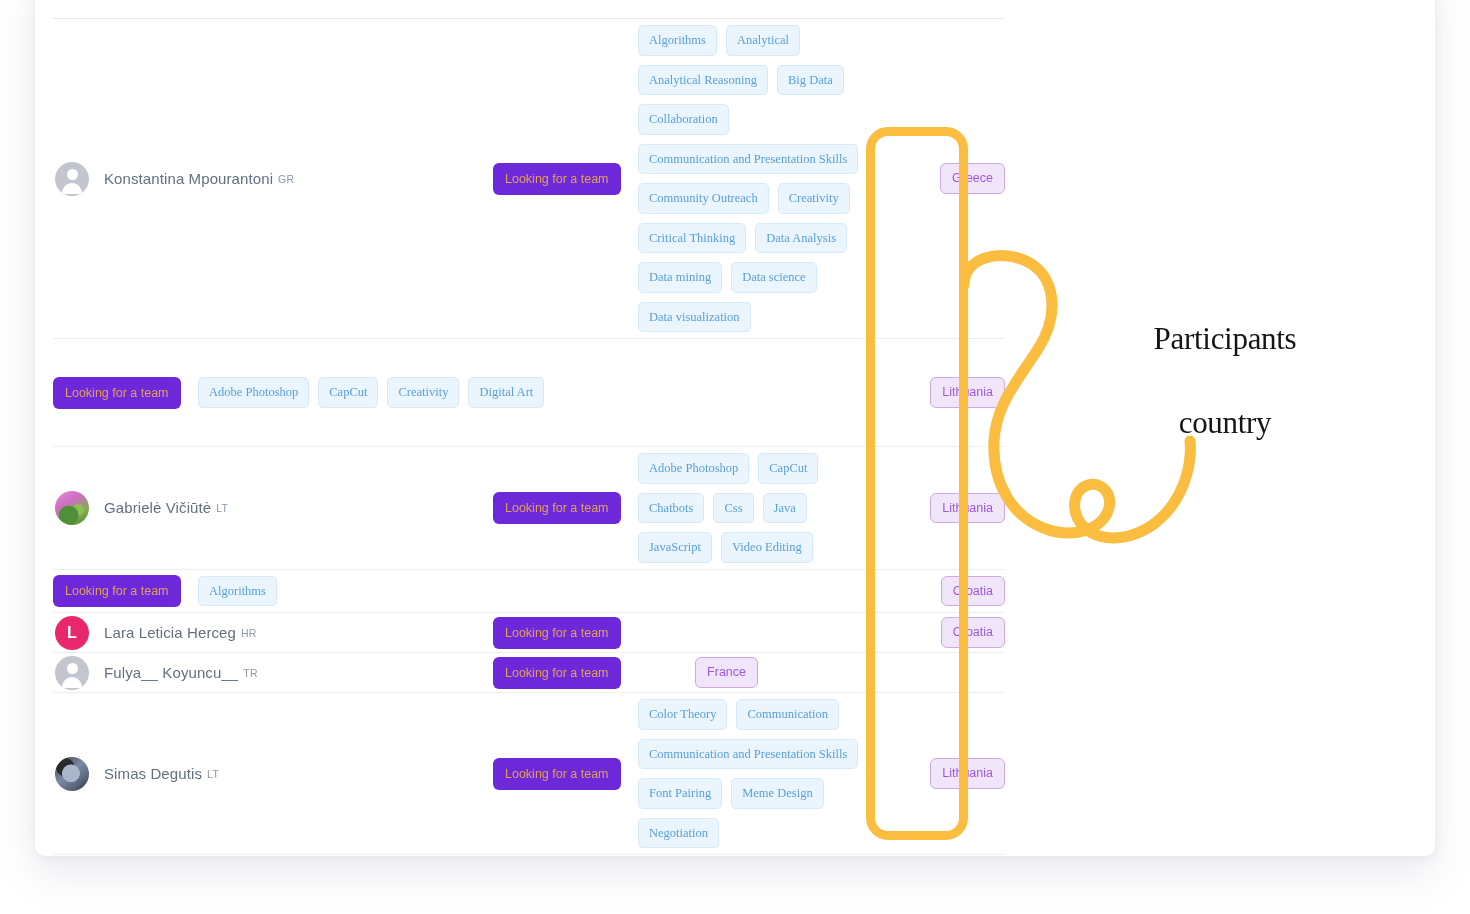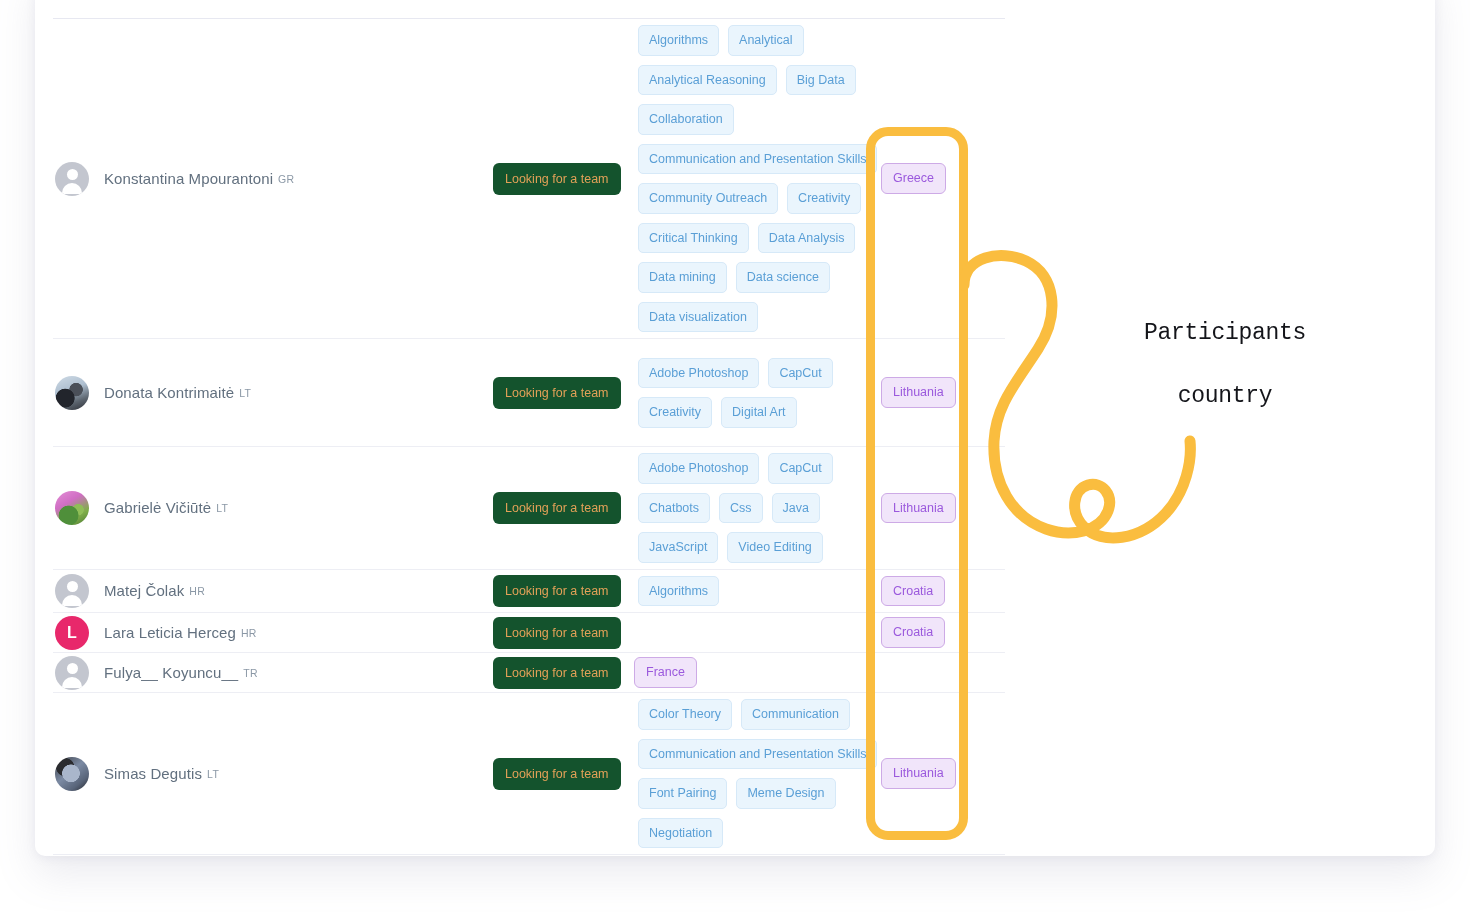--- a/index.html
+++ b/index.html
@@ -55,22 +55,22 @@
   .col-skills {
     flex: 1 1 auto;
     padding-left: 10px;
     padding-right: 8px;
     min-width: 0;
   }
   .col-country {
     width: 130px;
     flex: 0 0 130px;
     display: flex;
-    justify-content: flex-start;
-    padding-left: 6px;
+    justify-content: flex-end;
+    padding-left: 12px;
   }
 
   
   .avatar {
     width: 34px; height: 34px;
     border-radius: 50%;
     flex: 0 0 34px;
     background: #c3c6cf;
     position: relative;
     overflow: hidden;
@@ -129,21 +129,21 @@
     font-weight: 400;
     color: #8b98a6;
     margin-left: 5px;
     letter-spacing: 0.3px;
     vertical-align: 1px;
   }
 
   
   .status-pill {
     display: inline-block;
-    background: #14532d;
+    background: #6d28d9;
     color: #e3a158;
     font-size: 12.5px;
     padding: 9px 12px;
     border-radius: 6px;
     white-space: nowrap;
   }
 
   
   .skills {
     display: flex;
@@ -155,20 +155,21 @@
   .chip {
     display: inline-block;
     background: #eaf5fd;
     border: 1px solid #d6e9f8;
     color: #5a9fd6;
     font-size: 12.5px;
     line-height: 1;
     padding: 8px 10px;
     border-radius: 5px;
     white-space: nowrap;
+    font-family: Liberation Serif, serif;
   }
 
   
   .country-chip {
     display: inline-block;
     background: #f1e5fa;
     border: 1px solid #cdaae6;
     color: #9b59dd;
     font-size: 12.5px;
     line-height: 1;
@@ -192,24 +193,24 @@
     position: absolute;
     left: 960px; top: 245px;
     width: 300px; height: 320px;
     pointer-events: none;
   }
   .annotation-text {
     position: absolute;
     left: 1065px; top: 318px;
     width: 320px;
     text-align: center;
-    font-size: 23px;
+    font-size: 31px;
     line-height: 1.36;
     color: #14151a;
-    font-family: Liberation Mono, monospace;
+    font-family: Liberation Serif, serif;
     letter-spacing: -0.3px;
     font-weight: 400;
   }
 </style>
 </head>
 <body>
 
 <div class="page">
 
   <div class="card"></div>
@@ -239,24 +240,20 @@
             <span class="chip">Data mining</span>
             <span class="chip">Data science</span>
             <span class="chip">Data visualization</span>
           </div>
         </div>
         <div class="col-country">
           <span class="country-chip">Greece</span>
         </div>
       </div>
       <div class="row" style="min-height: 108px;">
-        <div class="col-person">
-          <div class="avatar photo-donata"></div>
-          <div class="person-name"><span>Donata Kontrimaitė</span><span class="person-cc">LT</span></div>
-        </div>
         <div class="col-status"><span class="status-pill">Looking for a team</span></div>
         <div class="col-skills">
           <div class="skills">
             <span class="chip">Adobe Photoshop</span>
             <span class="chip">CapCut</span>
             <span class="chip">Creativity</span>
             <span class="chip">Digital Art</span>
           </div>
         </div>
         <div class="col-country">
@@ -278,27 +275,20 @@
             <span class="chip">Java</span>
             <span class="chip">JavaScript</span>
             <span class="chip">Video Editing</span>
           </div>
         </div>
         <div class="col-country">
           <span class="country-chip">Lithuania</span>
         </div>
       </div>
       <div class="row" style="min-height: 40px;">
-        <div class="col-person">
-          <div class="avatar">
-            <span class="ph-head"></span>
-            <span class="ph-body"></span>
-          </div>
-          <div class="person-name"><span>Matej Čolak</span><span class="person-cc">HR</span></div>
-        </div>
         <div class="col-status"><span class="status-pill">Looking for a team</span></div>
         <div class="col-skills">
           <div class="skills">
             <span class="chip">Algorithms</span>
           </div>
         </div>
         <div class="col-country">
           <span class="country-chip">Croatia</span>
         </div>
       </div>

